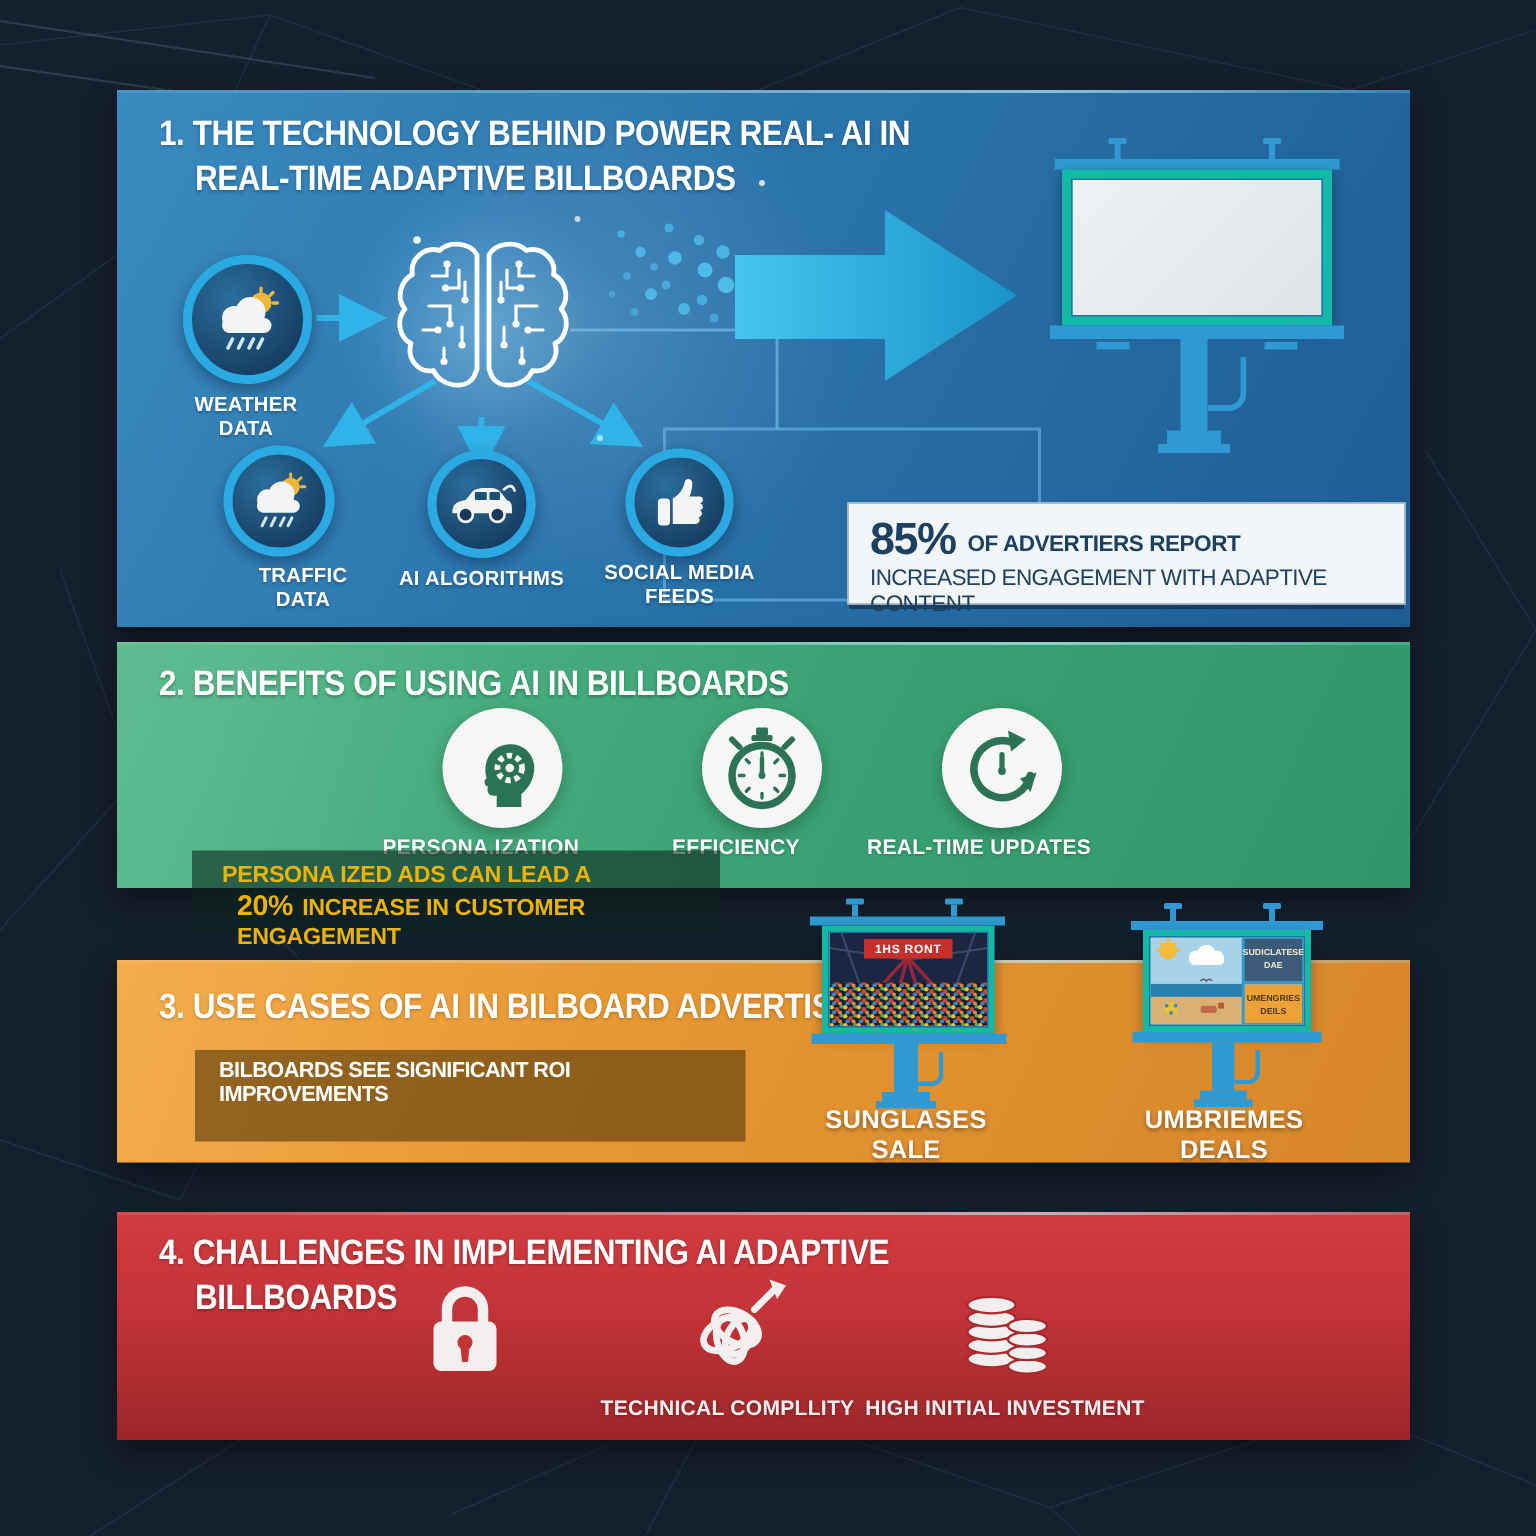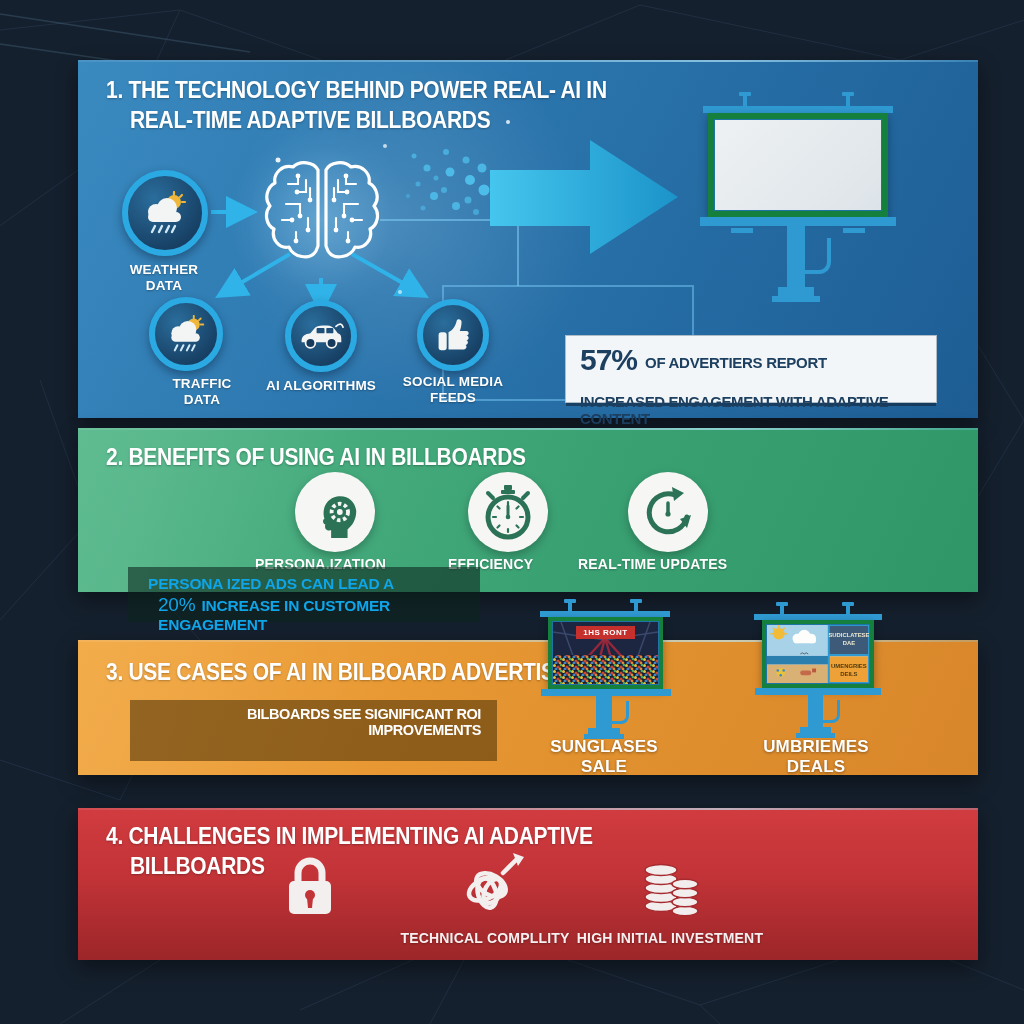--- a/index.html
+++ b/index.html
@@ -1,19 +1,19 @@
 <!DOCTYPE html>
 <html><head>
 <meta charset="utf-8">
 <style>
   html,body{margin:0;padding:0;background:#0d1520;}
   .canvas{position:relative;width:1024px;height:1024px;background:#15202e;overflow:hidden;
           font-family:"Liberation Sans", sans-serif;-webkit-font-smoothing:antialiased;}
   .bgnet{position:absolute;inset:0;z-index:0;}
-  .panel{position:absolute;left:78px;width:862px;z-index:1;box-shadow:0 8px 20px rgba(0,0,0,.45);padding-left:38px;}
+  .panel{position:absolute;left:78px;width:862px;z-index:1;box-shadow:0 8px 20px rgba(0,0,0,.45);}
   .panel::before{content:"";position:absolute;left:0;right:0;top:0;height:2px;
      background:linear-gradient(90deg,rgba(255,255,255,.08),rgba(185,235,255,.65) 72%,rgba(130,215,250,.25));}
   .p1{top:60px;height:358px;
       background:radial-gradient(circle at 37% 46%,rgba(255,255,255,.12),rgba(255,255,255,0) 30%),
                  linear-gradient(118deg,#3a8ac0 0%,#2a74ac 45%,#1d5d94 100%);}
   .p2{top:428px;height:164px;
       background:linear-gradient(105deg,rgba(255,255,255,.07) 8%,rgba(255,255,255,0) 30%),
                  linear-gradient(115deg,#52b788 0%,#3aa173 55%,#2f9767 100%);}
   .p3{top:640px;height:135px;
       background:linear-gradient(105deg,rgba(255,255,255,.08) 5%,rgba(255,255,255,0) 35%),
@@ -32,49 +32,49 @@
      box-shadow:0 4px 10px rgba(0,10,25,.35);}
   .node-label{position:absolute;text-align:center;color:#fff;font-weight:700;font-size:13.5px;
      line-height:1.22;letter-spacing:.2px;text-shadow:0 1px 2px rgba(0,0,0,.3);}
   .glow{position:absolute;border-radius:50%;pointer-events:none;}
   
   .stat-white{position:absolute;left:487px;top:275px;width:372px;height:68px;background:#f3f6f8;
      border:1px solid #aebcc8;box-sizing:border-box;padding:7px 14px 0 14px;color:#1d3f60;
      box-shadow:0 4px 0 -1px rgba(13,30,48,.55);}
   .stat-white .big{font-size:30px;font-weight:800;letter-spacing:-1px;vertical-align:-2px;}
   .stat-white .rest{font-size:15px;font-weight:700;margin-left:8px;letter-spacing:-0.3px;}
-  .stat-white .row2{font-size:15px;font-weight:700;letter-spacing:-0.4px;margin-top:16px;}
+  .stat-white .row2{font-size:15px;font-weight:400;letter-spacing:-0.4px;margin-top:0px;}
   
   .bb-part{position:absolute;background:#2f9ad2;}
   .screw{position:absolute;width:4px;background:#2f9ad2;}
   .screw::before{content:"";position:absolute;left:-4px;top:-4px;width:12px;height:4px;background:#2f9ad2;border-radius:1px;}
-  .bb-board{position:absolute;background:#15803d;box-sizing:border-box;padding:6px;box-shadow:0 3px 8px rgba(0,10,25,.35);}
+  .bb-board{position:absolute;background:#14b8a6;box-sizing:border-box;padding:6px;box-shadow:0 3px 8px rgba(0,10,25,.35);}
   .bb-screen{width:100%;height:100%;background:linear-gradient(135deg,#eef1f3,#dde4e9);
      border:1px solid #1f74a6;box-sizing:border-box;position:relative;overflow:hidden;}
   .bb-label{position:absolute;text-align:center;color:#fff;font-weight:700;font-size:17px;line-height:1.18;
      letter-spacing:.2px;text-shadow:0 1px 3px rgba(0,0,0,.4);z-index:6;}
   .banner{position:absolute;left:22%;top:6%;width:56%;height:22%;background:#c5302d;
      display:flex;align-items:center;justify-content:center;color:#fff;font-weight:700;
      font-size:8px;letter-spacing:.5px;}
   
   .benefit-circle{position:absolute;width:80px;height:80px;border-radius:50%;background:#f6f7f5;
      display:flex;align-items:center;justify-content:center;box-shadow:0 4px 10px rgba(0,0,0,.25);}
   .benefit-label{position:absolute;text-align:left;color:#fff;font-weight:700;font-size:14px;
      letter-spacing:.2px;text-shadow:0 1px 2px rgba(0,0,0,.28);}
   .stat-green{position:absolute;left:128px;top:567px;width:352px;height:55px;z-index:5;
-     background:rgba(12,36,30,.58);color:#0ea5e9;padding:8px 0 0 20px;box-sizing:border-box;}
+     background:rgba(12,36,30,.58);color:#eab308;padding:8px 0 0 20px;box-sizing:border-box;}
   .stat-green .g1{font-size:15.5px;font-weight:700;letter-spacing:-0.2px;}
   .stat-green .g2{font-size:15.5px;font-weight:700;letter-spacing:-0.2px;padding-left:10px;margin-top:1px;}
-  .stat-green .big20{font-size:19px;font-weight:400;margin-right:6px;}
+  .stat-green .big20{font-size:19px;font-weight:700;margin-right:6px;}
   
   .stat-brown{position:absolute;left:52px;top:60px;width:367px;height:61px;background:rgba(88,58,12,.62);
      color:#fff;padding:6px 16px 0 16px;box-sizing:border-box;}
   .stat-brown .big{font-size:26px;font-weight:800;letter-spacing:-0.5px;vertical-align:-2px;}
   .stat-brown .rest{font-size:15px;font-weight:700;margin-left:7px;letter-spacing:-0.3px;}
-  .stat-brown .row2{font-size:14.5px;font-weight:700;letter-spacing:-0.4px;text-align:right;}
+  .stat-brown .row2{font-size:14.5px;font-weight:700;letter-spacing:-0.4px;}
   
   .challenge-label{position:absolute;text-align:center;color:#f8f0f0;font-weight:700;font-size:14px;
      line-height:1.25;letter-spacing:.2px;text-shadow:0 1px 2px rgba(0,0,0,.3);}
   .ovl5{z-index:5;}
 </style>
 </head>
 <body>
 
 <div class="canvas">
 
@@ -280,21 +280,21 @@
       <div class="bb-part" style="left:653px;top:168px;width:22px;height:5px;"></div>
       <div class="bb-part" style="left:765px;top:168px;width:22px;height:5px;"></div>
       <div class="bb-part" style="left:709px;top:166px;width:18px;height:63px;"></div>
       <div class="abs" style="left:727px;top:178px;width:22px;height:32px;border-right:4px solid #2f9ad2;border-bottom:4px solid #2f9ad2;border-bottom-right-radius:12px;"></div>
       <div class="bb-part" style="left:700px;top:227px;width:36px;height:9px;"></div>
       <div class="bb-part" style="left:694px;top:236px;width:48px;height:6px;"></div>
     </div>
 
     <div class="stat-white">
       <div class="row1">
-        <span class="big">57%</span><span class="rest">OF ADVERTIERS REPORT</span>
+        <span class="big">85%</span><span class="rest">OF ADVERTIERS REPORT</span>
       </div>
       <div class="row2">INCREASED ENGAGEMENT WITH ADAPTIVE CONTENT</div>
     </div>
   </div>
 
   <div class="panel p2">
     <div class="sec-title" style="left:28px;top:13px;">
       <div>2. BENEFITS OF USING AI IN BILLBOARDS</div>
     </div>
 

